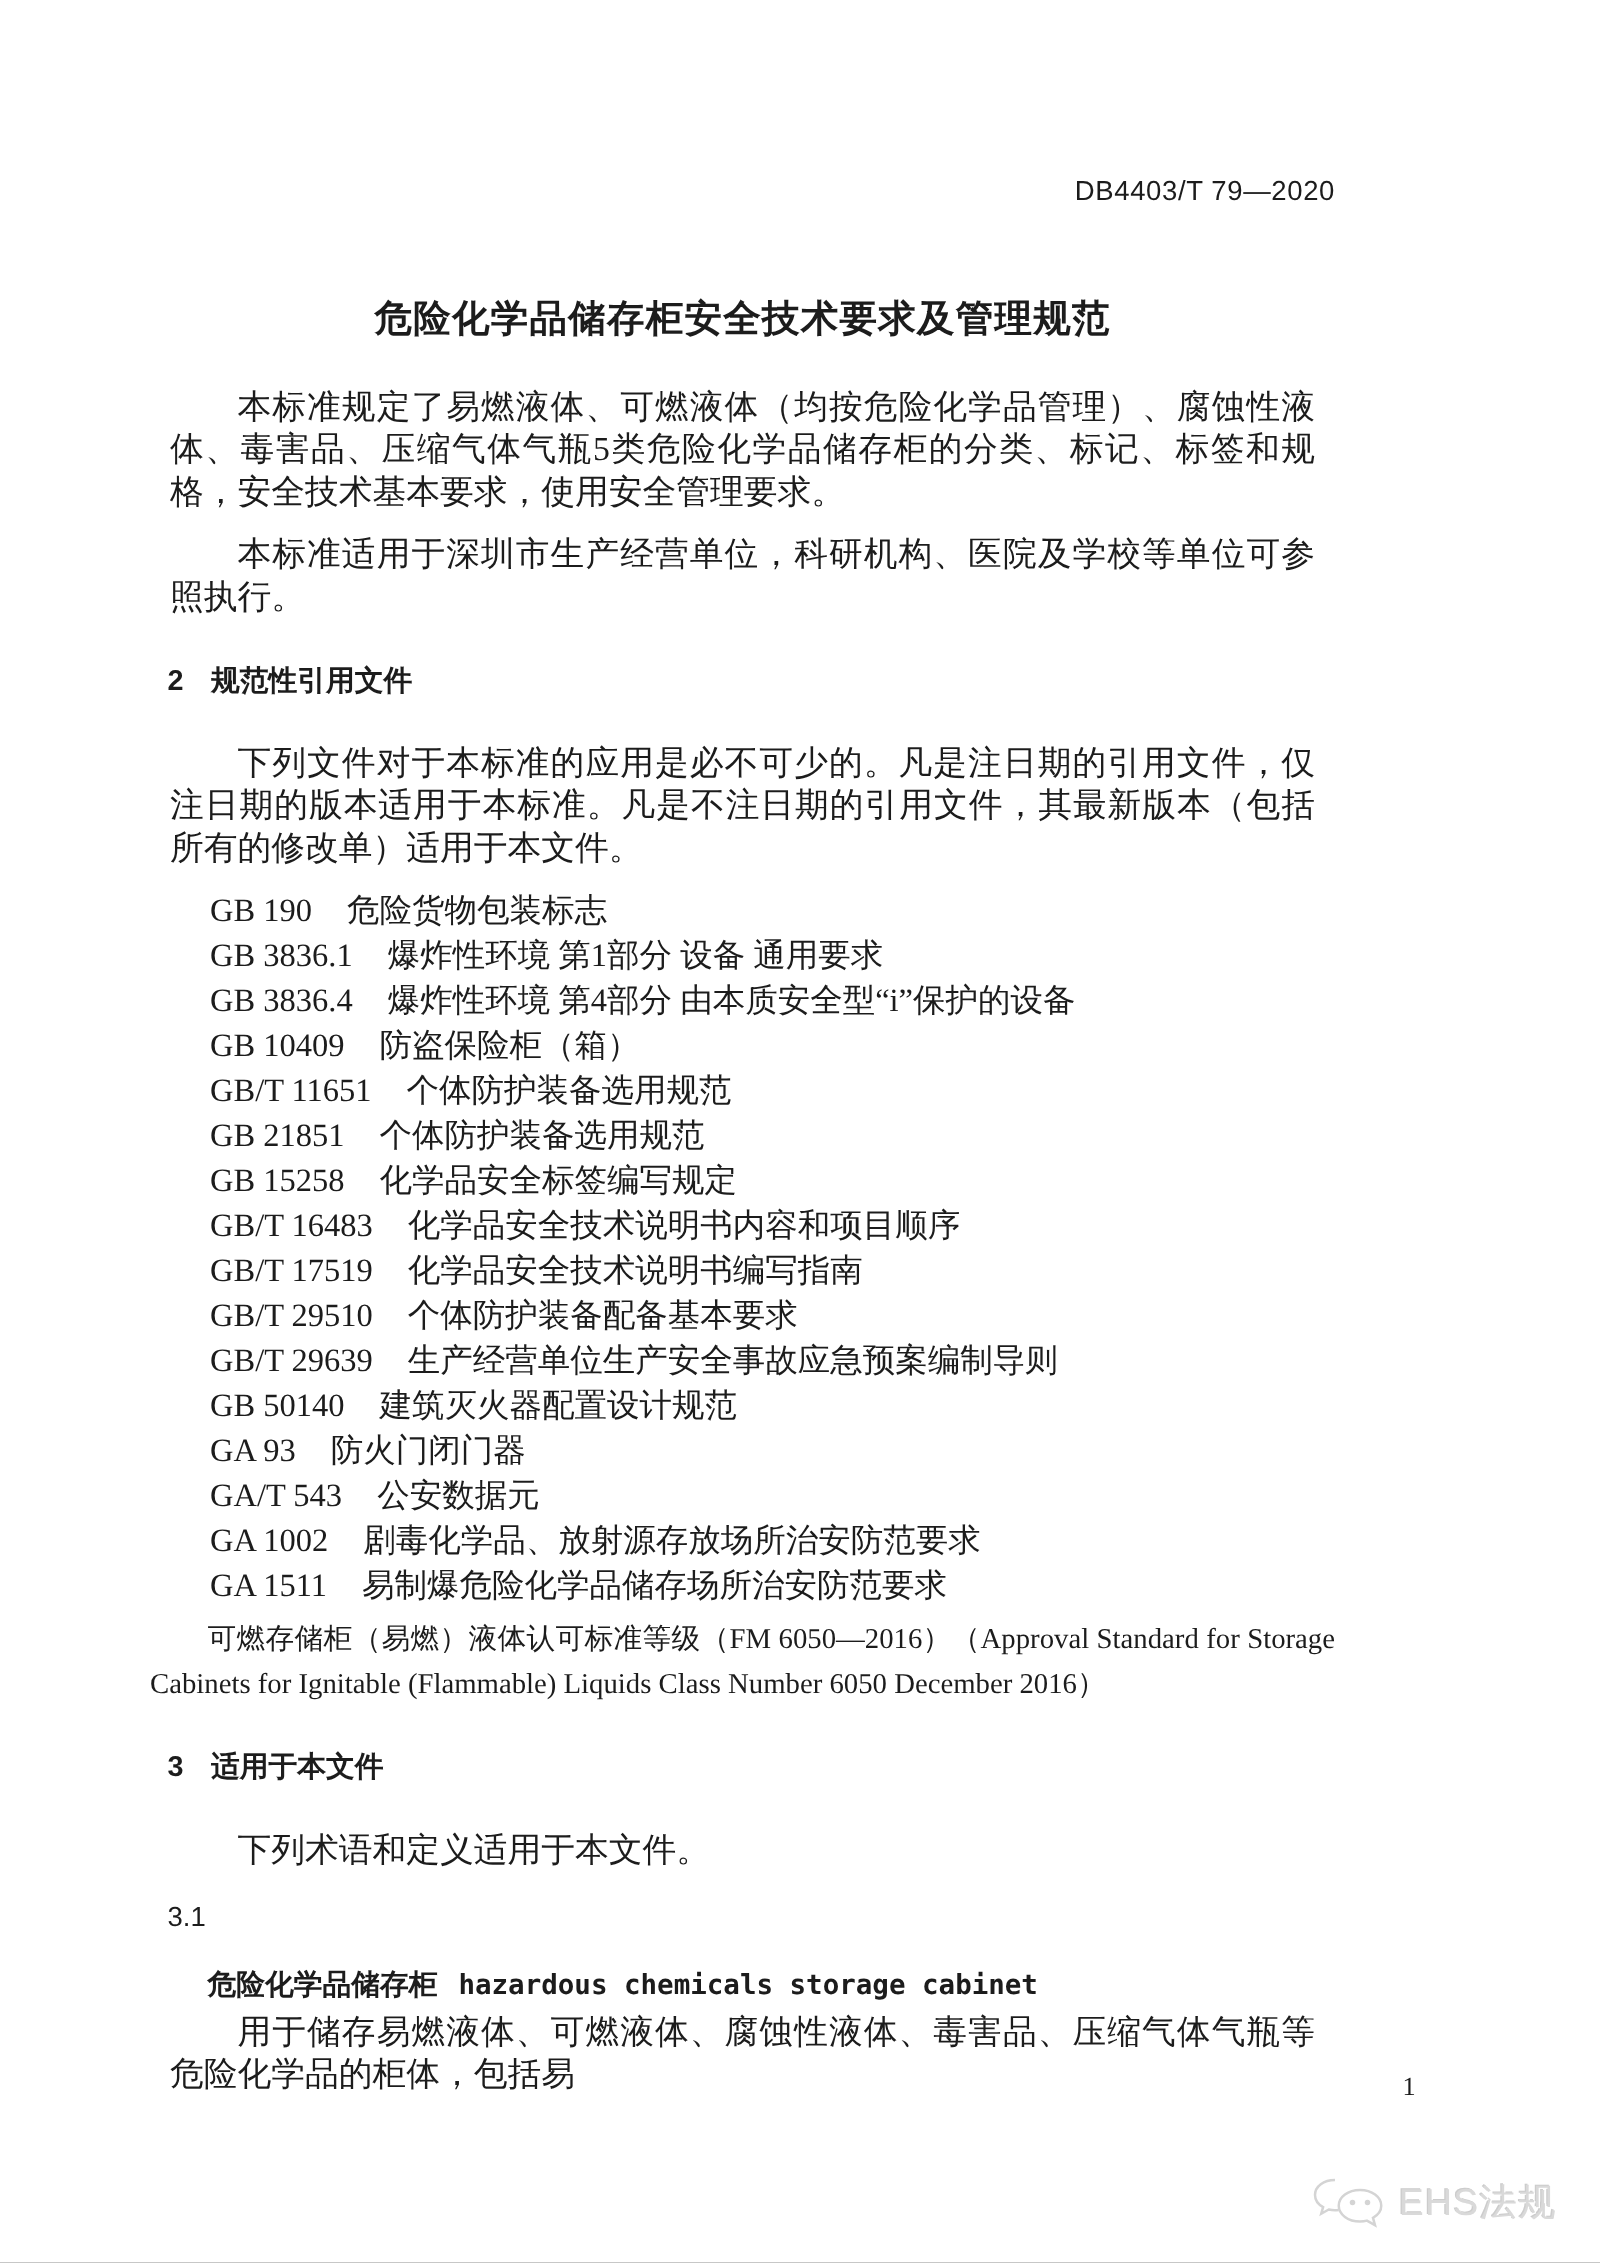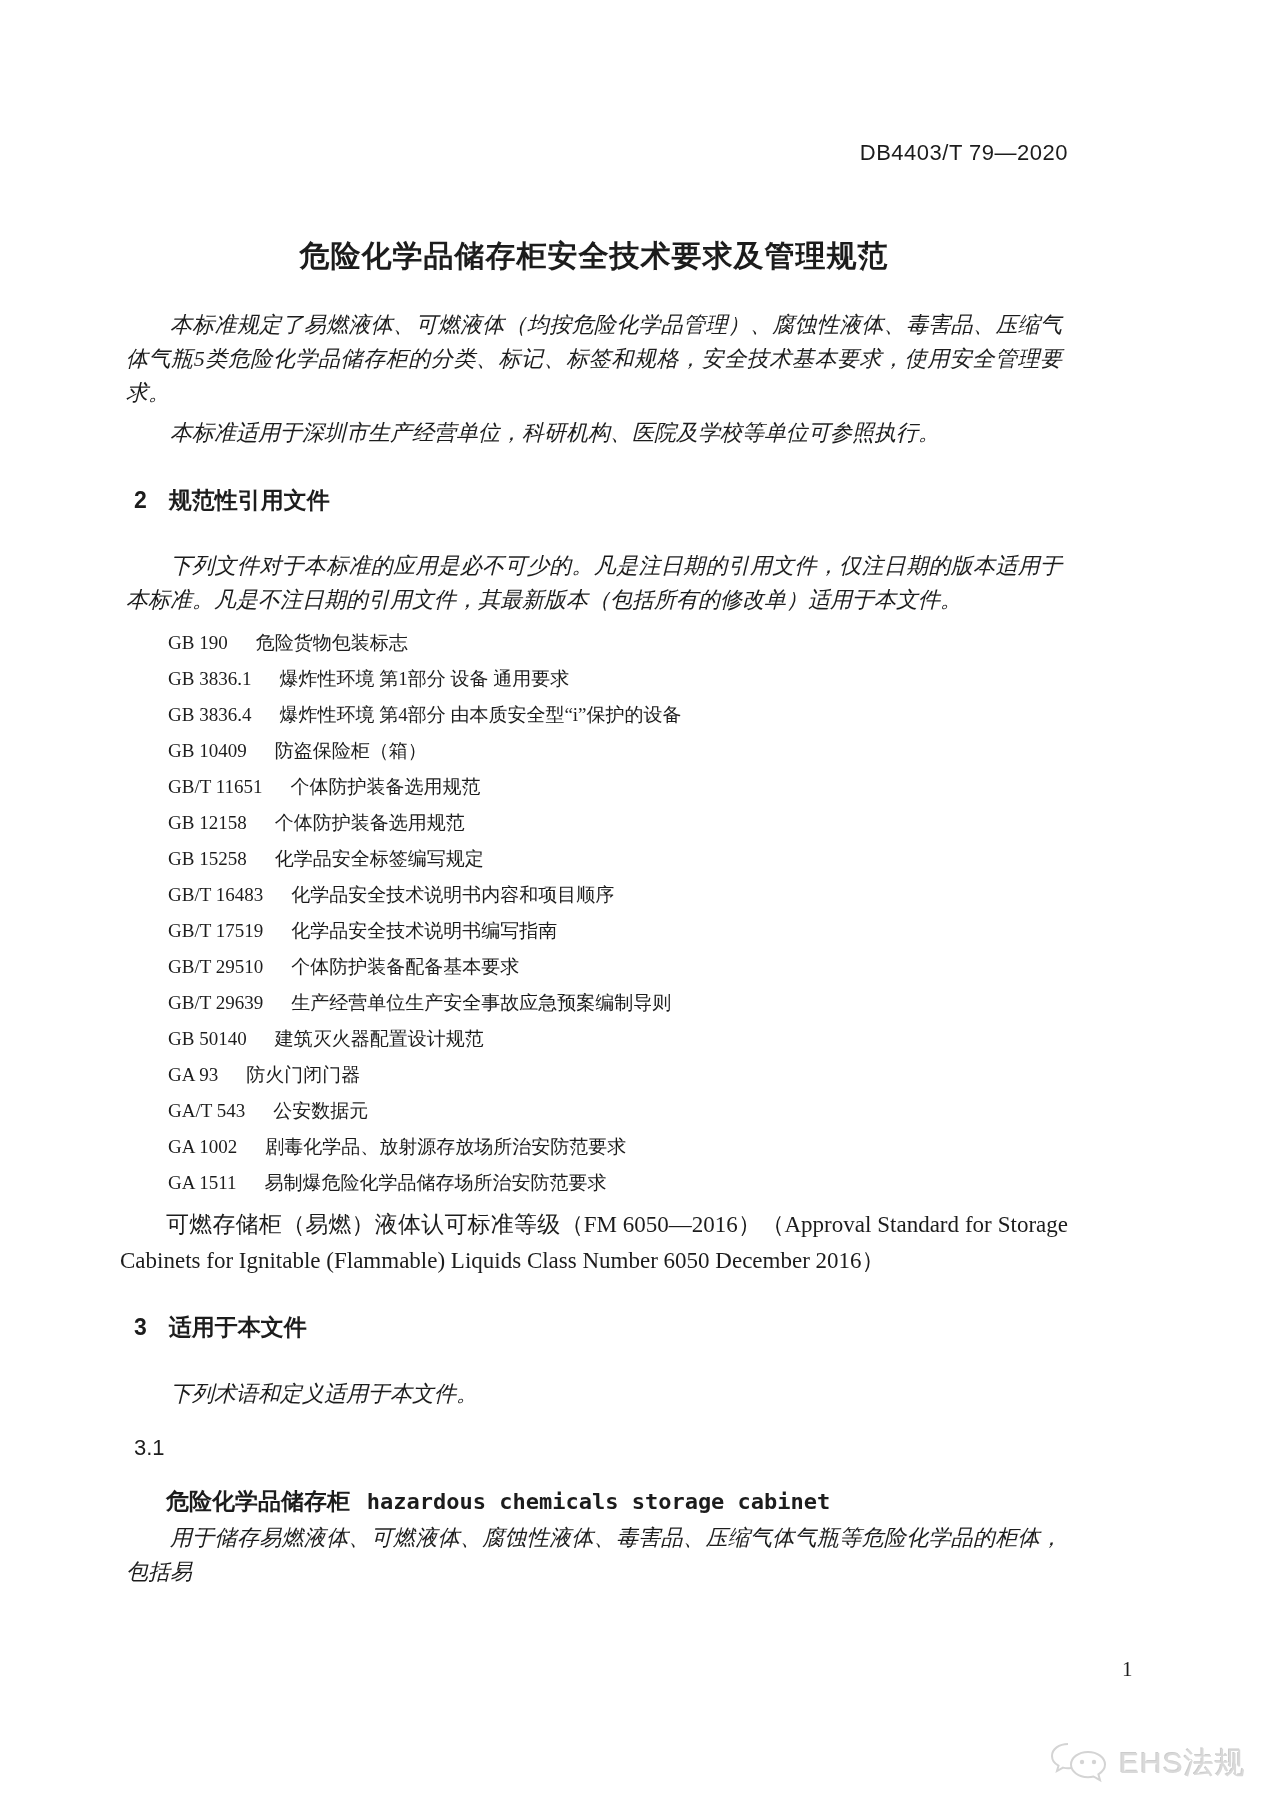--- a/index.html
+++ b/index.html
@@ -32,33 +32,32 @@
     margin:0 0 0 14px;
     font-family:"Liberation Sans","DejaVu Sans",sans-serif;
     font-weight:bold;
     font-size:23px;line-height:32px;
   }
   .sec-heading .sec-num{display:inline-block;margin-right:22px;font-weight:bold;}
   .h1-sec{margin-top:112px;}
   .h2-sec{margin-top:34px;}
   .h3-sec{margin-top:32px;}
   .para{
-    margin:6px;
-    font-size:22px;line-height:34px;
+    margin:16px;
+    font-size:27px;line-height:34px;
     text-indent:2em;
     text-align:justify;
-    font-style:italic;
   }
   .para-first{margin-top:30px;}
   .intro2{margin-top:33px;}
   .intro3{margin-top:34px;}
   .ref-list{margin-top:8px;}
   .ref-line{
     padding-left:48px;
-    font-size:19px;line-height:36px;
+    font-size:26px;line-height:36px;
     white-space:nowrap;
   }
   .ref-code{display:inline-block;margin-right:28px;}
   .fm-ref{
     margin-top:6px;
     font-size:23px;line-height:36px;
     text-indent:2em;
     text-align:justify;
   }
   .sub-num{
@@ -116,21 +115,21 @@
       <span class="sec-num">2</span><span>规范性引用文件</span>
     </div>
     <p class="para intro2">下列文件对于本标准的应用是必不可少的。凡是注日期的引用文件，仅注日期的版本适用于本标准。凡是不注日期的引用文件，其最新版本（包括所有的修改单）适用于本文件。</p>
 
     <div class="ref-list">
       <div class="ref-line"><span class="ref-code">GB 190</span><span>危险货物包装标志</span></div>
       <div class="ref-line"><span class="ref-code">GB 3836.1</span><span>爆炸性环境 第1部分 设备 通用要求</span></div>
       <div class="ref-line"><span class="ref-code">GB 3836.4</span><span>爆炸性环境 第4部分 由本质安全型“i”保护的设备</span></div>
       <div class="ref-line"><span class="ref-code">GB 10409</span><span>防盗保险柜（箱）</span></div>
       <div class="ref-line"><span class="ref-code">GB/T 11651</span><span>个体防护装备选用规范</span></div>
-      <div class="ref-line"><span class="ref-code">GB 12158</span><span>个体防护装备选用规范</span></div>
+      <div class="ref-line"><span class="ref-code">GB 21851</span><span>个体防护装备选用规范</span></div>
       <div class="ref-line"><span class="ref-code">GB 15258</span><span>化学品安全标签编写规定</span></div>
       <div class="ref-line"><span class="ref-code">GB/T 16483</span><span>化学品安全技术说明书内容和项目顺序</span></div>
       <div class="ref-line"><span class="ref-code">GB/T 17519</span><span>化学品安全技术说明书编写指南</span></div>
       <div class="ref-line"><span class="ref-code">GB/T 29510</span><span>个体防护装备配备基本要求</span></div>
       <div class="ref-line"><span class="ref-code">GB/T 29639</span><span>生产经营单位生产安全事故应急预案编制导则</span></div>
       <div class="ref-line"><span class="ref-code">GB 50140</span><span>建筑灭火器配置设计规范</span></div>
       <div class="ref-line"><span class="ref-code">GA 93</span><span>防火门闭门器</span></div>
       <div class="ref-line"><span class="ref-code">GA/T 543</span><span>公安数据元</span></div>
       <div class="ref-line"><span class="ref-code">GA 1002</span><span>剧毒化学品、放射源存放场所治安防范要求</span></div>
       <div class="ref-line"><span class="ref-code">GA 1511</span><span>易制爆危险化学品储存场所治安防范要求</span></div>

